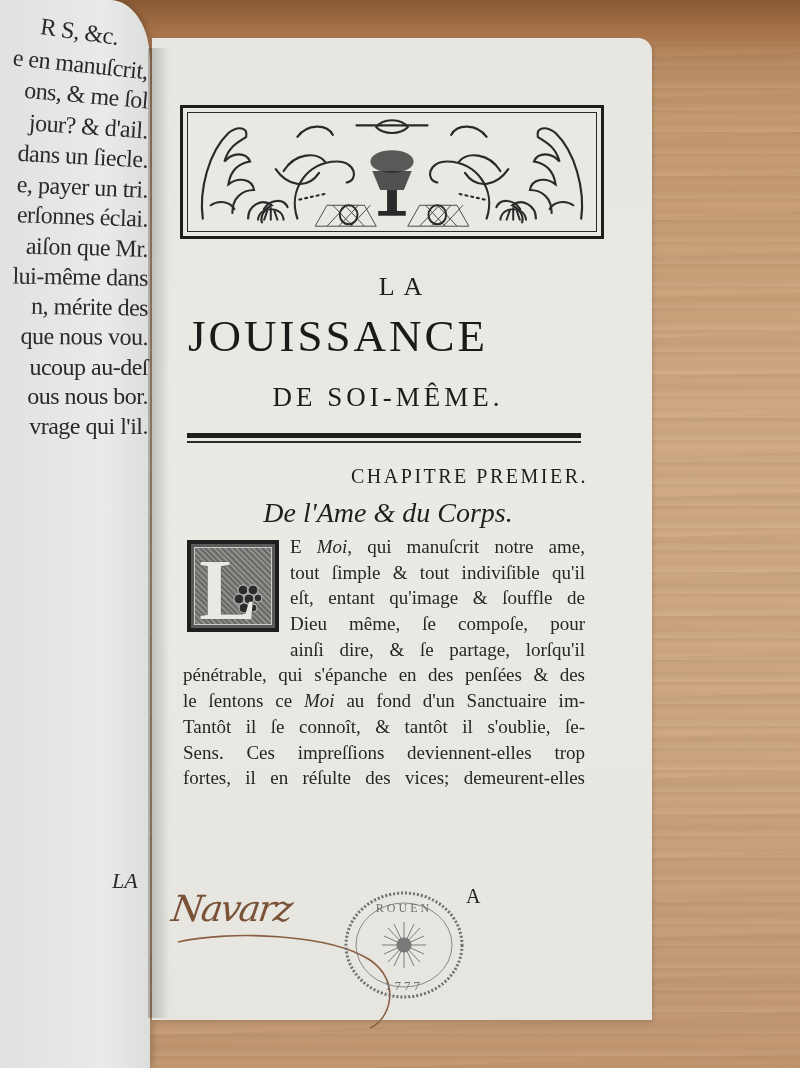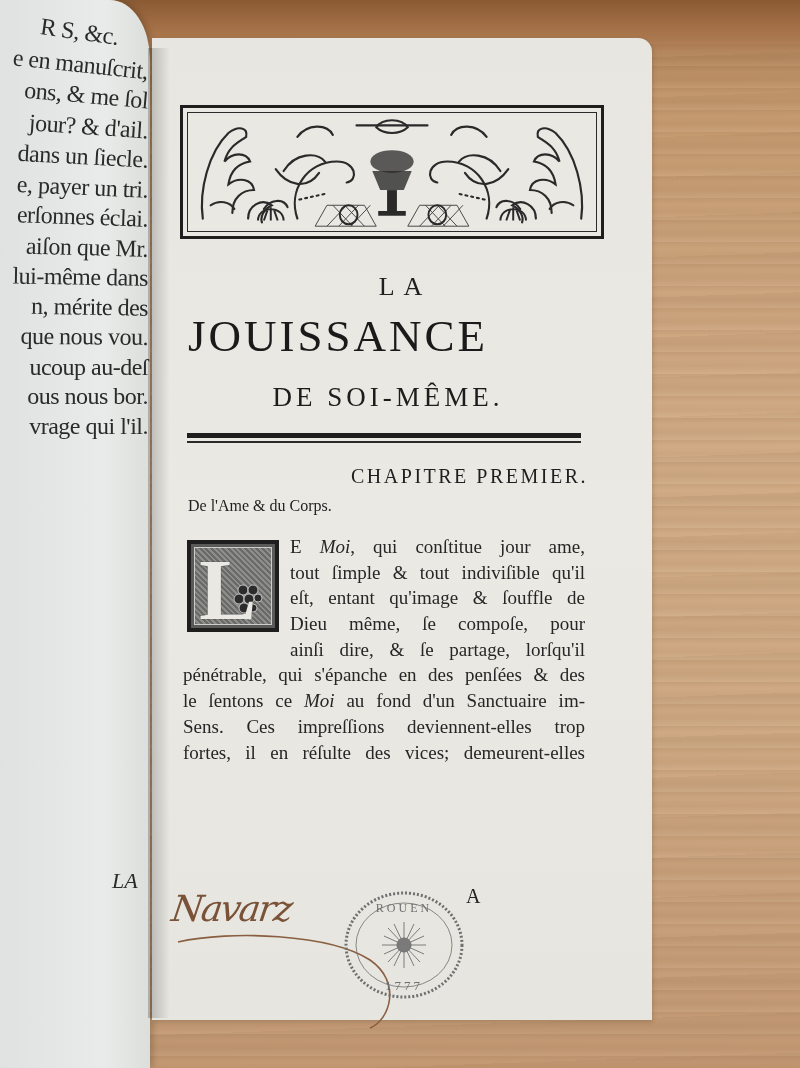--- a/index.html
+++ b/index.html
@@ -67,22 +67,22 @@
       font-size:27px; letter-spacing:4px; color:#1c1c1c; white-space:nowrap;
     }
     .rule-thick { position:absolute; left:187px; top:433px; width:394px; height:5px; background:#1e1e1e; }
     .rule-thin { position:absolute; left:187px; top:441px; width:394px; height:2px; background:#2a2a2a; }
 
     .chapter {
       position:absolute; left:188px; width:400px; top:465px; text-align:right;
       font-size:20px; letter-spacing:2.5px; color:#1f1f1f; white-space:nowrap;
     }
     .chapter-sub {
-      position:absolute; left:188px; width:400px; top:497px; text-align:left;
-      font-size:16px; color:#1f1f1f; white-space:nowrap;
+      position:absolute; left:188px; width:400px; top:497px; text-align:center;
+      font-size:28px; font-style:italic; color:#1f1f1f; white-space:nowrap;
     }
     
     .dropcap {
       position:absolute; left:187px; top:540px; width:92px; height:92px; box-sizing:border-box;
       border:4px solid #1e1e1e; background:#5a5a58;
     }
     .dropcap .field {
       position:absolute; inset:3px; border:1px solid #ccc; background:
         repeating-linear-gradient(45deg,#6a6a68 0 2px,#8d8d8a 2px 4px);
     }
@@ -213,27 +213,28 @@
         <circle cx="29" cy="18" r="4"></circle>
       <circle cx="15" cy="28" r="5"></circle>
         <circle cx="24" cy="28" r="4"></circle>
         <circle cx="19" cy="36" r="4"></circle>
     </g>
   </svg>
   <div class="letter">L</div>
 </div>
 
 <div class="body-text">
-  <div class="line indent"><span>E </span><span class="it">Moi</span><span>, qui conſtitue jour ame,</span></div>
+  <div class="line indent"><span>E </span><span class="it">Moi</span><span>, qui manuſcrit notre ame,</span></div>
   <div class="line indent"><span>tout ſimple &amp; tout indiviſible qu'il</span></div>
   <div class="line indent"><span>eſt, entant qu'image &amp; ſouffle de</span></div>
   <div class="line indent"><span>Dieu même, ſe compoſe, pour</span></div>
   <div class="line indent"><span>ainſi dire, &amp; ſe partage, lorſqu'il</span></div>
   <div class="line"><span>pénétrable, qui s'épanche en des penſées &amp; des</span></div>
   <div class="line"><span>le ſentons ce </span><span class="it">Moi</span><span> au fond d'un Sanctuaire im-</span></div>
+  <div class="line"><span>Tantôt il ſe connoît, &amp; tantôt il s'oublie, ſe-</span></div>
   <div class="line"><span>Sens. Ces impreſſions deviennent-elles trop</span></div>
   <div class="line"><span>fortes, il en réſulte des vices; demeurent-elles</span></div>
 </div>
 
 <div class="sig-mark">A</div>
 
 <div class="signature">Navarz</div>
 <svg class="sig-curve" viewBox="0 0 240 110">
   <path d="M8 22 C60 10 160 14 200 40 C232 62 220 100 200 108" fill="none" stroke="#8a5e40" stroke-width="1.6"></path>
 </svg>

